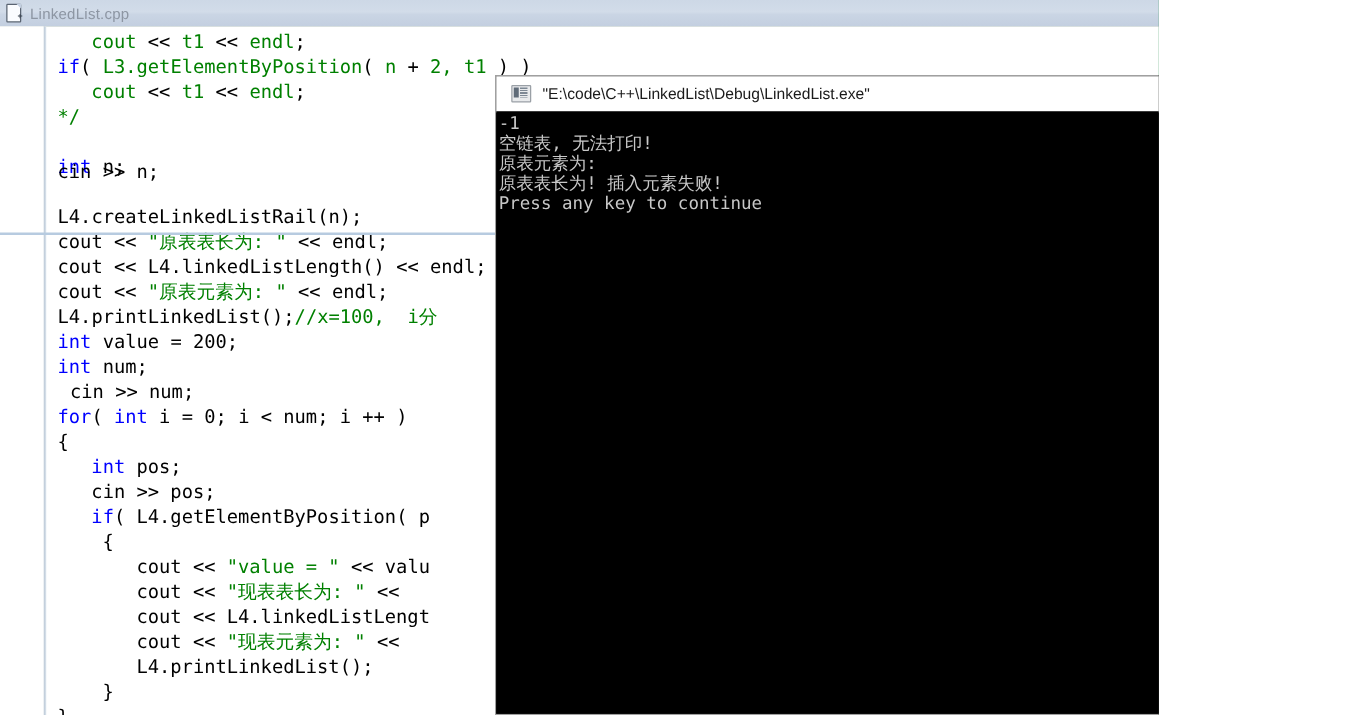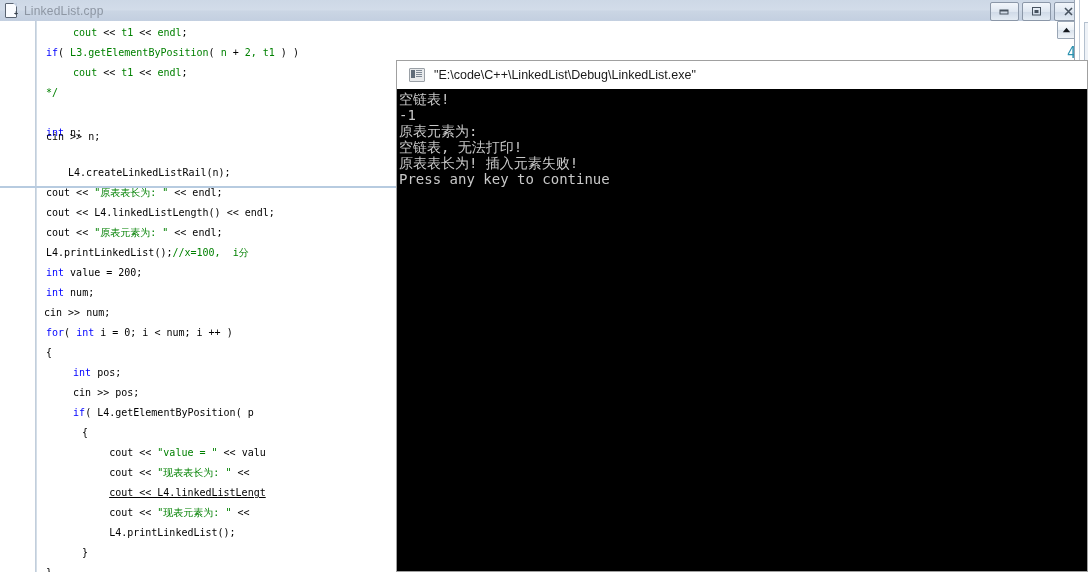--- a/index.html
+++ b/index.html
@@ -1,21 +1,21 @@
 <!DOCTYPE html>
 <html><head>
 <meta charset="utf-8">
 <style>
   html,body{margin:0;padding:0;}
   body{
     width:1088px;height:572px;overflow:hidden;
     font-family:"Liberation Sans", sans-serif;
     background:#ffffff;
   }
-  #root{position:relative;width:1088px;height:572px;overflow:hidden;background:#15803d;}
+  #root{position:relative;width:927px;height:572px;overflow:hidden;background:#15803d;}
 
   
   #ide{position:absolute;left:0;top:0;width:1088px;height:572px;}
   .ide-titlebar{
     position:absolute;left:0;top:0;width:1088px;height:21px;
     background:linear-gradient(to bottom,#cdd8e6 0%,#d2dce9 45%,#cad5e4 55%,#c3cfe0 100%);
     border-bottom:1px solid #6b7686;
     display:flex;align-items:center;
   }
   .ide-title-icon{
@@ -62,21 +62,21 @@
   .code-area{
     position:absolute;left:37px;top:0;right:0;bottom:0;overflow:hidden;
   }
   .ln{
     position:absolute;right:3px;font-family:"DejaVu Sans Mono","Liberation Mono",monospace;
     font-size:15px;color:#2b91af;line-height:20px;height:20px;
   }
   .cl{
     position:absolute;left:0;white-space:pre;
     font-family:"DejaVu Sans Mono","Liberation Mono",monospace;
-    font-size:10px;line-height:20px;height:20px;color:#000000;
+    font-size:15px;line-height:20px;height:20px;color:#000000;
   }
   .kw{color:#0000ff;}
   .cmt{color:#008000;}
   .str{color:#008000;}
   .ident{color:#008000;}
   .plain{color:#000000;}
 
   
   .vscroll{
     position:absolute;right:14px;top:21px;width:17px;height:16px;
@@ -203,37 +203,37 @@
             <div class="ln" style="top: 522px;">66</div>
             <div class="ln" style="top: 542px;">67</div>
           </div>
         <div class="code-area" id="code-area">
             <div class="cl" style="top: 2px; left: 36.08px;"><span class="ident">cout </span><span class="plain">&lt;&lt; </span><span class="ident">t1 </span><span class="plain">&lt;&lt; </span><span class="ident">endl</span><span class="plain">;</span></div>
             <div class="cl" style="top: 22px; left: 9.02px;"><span class="kw">if</span><span class="plain">( </span><span class="ident">L3.getElementByPosition</span><span class="plain">( </span><span class="ident">n </span><span class="plain">+ </span><span class="ident">2, </span><span class="ident">t1 </span><span class="plain">) )</span></div>
             <div class="cl" style="top: 42px; left: 36.08px;"><span class="ident">cout </span><span class="plain">&lt;&lt; </span><span class="ident">t1 </span><span class="plain">&lt;&lt; </span><span class="ident">endl</span><span class="plain">;</span></div>
             <div class="cl" style="top: 62px; left: 9.02px;"><span class="cmt">*/</span></div>
             <div class="cl" style="top: 102px; left: 9.02px;"><span class="kw">int</span><span class="plain"> n;</span></div>
             <div class="cl" style="top: 106px; left: 9.02px;"><span class="plain">cin &gt;&gt; n;</span></div>
-            <div class="cl" style="top: 142px; left: 9.02px; margin-left: 22px;"><span class="plain">L4.createLinkedListRail(n);</span></div>
+            <div class="cl" style="top: 142px; left: 9.02px;"><span class="plain">L4.createLinkedListRail(n);</span></div>
             <div class="cl" style="top: 162px; left: 9.02px;"><span class="plain">cout &lt;&lt; </span><span class="str">"原表表长为: "</span><span class="plain"> &lt;&lt; endl;</span></div>
             <div class="cl" style="top: 182px; left: 9.02px;"><span class="plain">cout &lt;&lt; L4.linkedListLength() &lt;&lt; endl;</span></div>
             <div class="cl" style="top: 202px; left: 9.02px;"><span class="plain">cout &lt;&lt; </span><span class="str">"原表元素为: "</span><span class="plain"> &lt;&lt; endl;</span></div>
             <div class="cl" style="top: 222px; left: 9.02px;"><span class="plain">L4.printLinkedList();</span><span class="cmt">//x=100,  i分</span></div>
             <div class="cl" style="top: 242px; left: 9.02px;"><span class="kw">int</span><span class="plain"> value = 200;</span></div>
             <div class="cl" style="top: 262px; left: 9.02px;"><span class="kw">int</span><span class="plain"> num;</span></div>
-            <div class="cl" style="top: 282px; left: 7px;"><span class="plain">cin &gt;&gt; num;</span></div>
+            <div class="cl" style="top: 282px; left: 19px;"><span class="plain">cin &gt;&gt; num;</span></div>
             <div class="cl" style="top: 302px; left: 9.02px;"><span class="kw">for</span><span class="plain">( </span><span class="kw">int</span><span class="plain"> i = 0; i &lt; num; i ++ )</span></div>
             <div class="cl" style="top: 322px; left: 9.02px;"><span class="plain">{</span></div>
             <div class="cl" style="top: 342px; left: 36.08px;"><span class="kw">int</span><span class="plain"> pos;</span></div>
             <div class="cl" style="top: 362px; left: 36.08px;"><span class="plain">cin &gt;&gt; pos;</span></div>
             <div class="cl" style="top: 382px; left: 36.08px;"><span class="kw">if</span><span class="plain">( L4.getElementByPosition( p</span></div>
             <div class="cl" style="top: 402px; left: 45.1px;"><span class="plain">{</span></div>
             <div class="cl" style="top: 422px; left: 72.16px;"><span class="plain">cout &lt;&lt; </span><span class="str">"value = "</span><span class="plain"> &lt;&lt; valu</span></div>
             <div class="cl" style="top: 442px; left: 72.16px;"><span class="plain">cout &lt;&lt; </span><span class="str">"现表表长为: "</span><span class="plain"> &lt;&lt;</span></div>
-            <div class="cl" style="top: 462px; left: 72.16px; text-decoration: underline;"><span class="plain">cout &lt;&lt; L4.linkedListLengt</span></div>
+            <div class="cl" style="top: 462px; left: 72.16px;"><span class="plain">cout &lt;&lt; L4.linkedListLengt</span></div>
             <div class="cl" style="top: 482px; left: 72.16px;"><span class="plain">cout &lt;&lt; </span><span class="str">"现表元素为: "</span><span class="plain"> &lt;&lt;</span></div>
             <div class="cl" style="top: 502px; left: 72.16px;"><span class="plain">L4.printLinkedList();</span></div>
             <div class="cl" style="top: 522px; left: 45.1px;"><span class="plain">}</span></div>
             <div class="cl" style="top: 542px; left: 9.02px;"><span class="plain">}</span></div>
           </div>
       </div>
     </div>
 
     <div class="blue-rule"></div>
 
@@ -251,22 +251,21 @@
         <span class="ln3"></span>
     </div>
   </div>
 
   <div id="console">
     <div class="cons-titlebar">
       <span class="cons-icon"></span>
       <span class="cons-title">"E:\code\C++\LinkedList\Debug\LinkedList.exe"</span>
     </div>
     <div class="cons-body" id="console-body">
-        <div class="cons-line">空链表!</div>
         <div class="cons-line">-1</div>
+        <div class="cons-line">空链表, 无法打印!</div>
         <div class="cons-line">原表元素为:</div>
-        <div class="cons-line">空链表, 无法打印!</div>
         <div class="cons-line">原表表长为! 插入元素失败!</div>
         <div class="cons-line">Press any key to continue</div>
       </div>
   </div>
 
 </div>
 
 </body></html>

